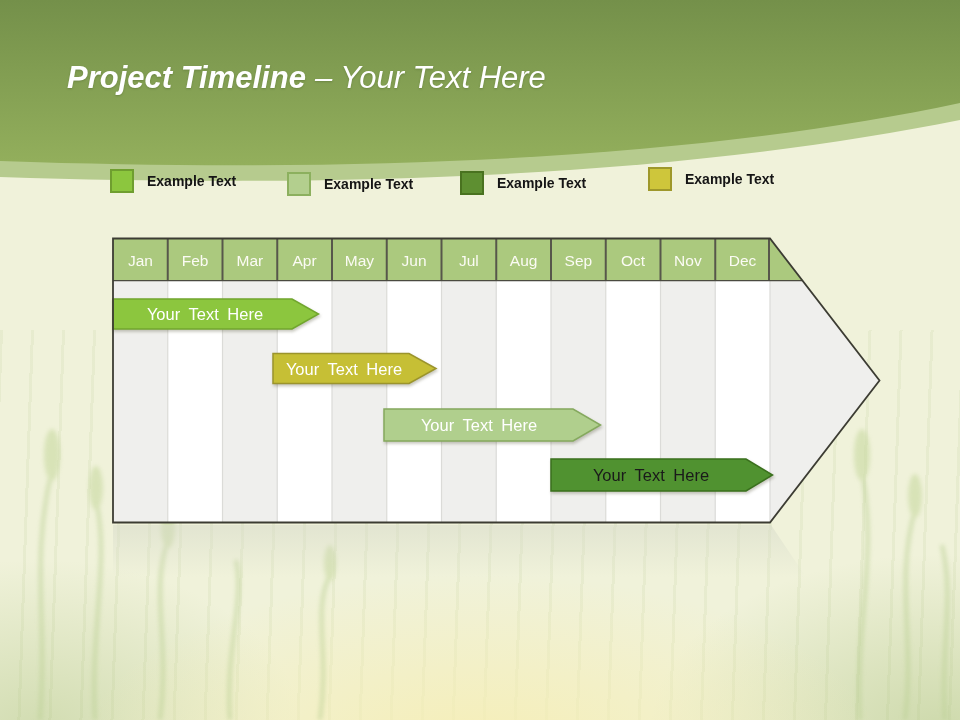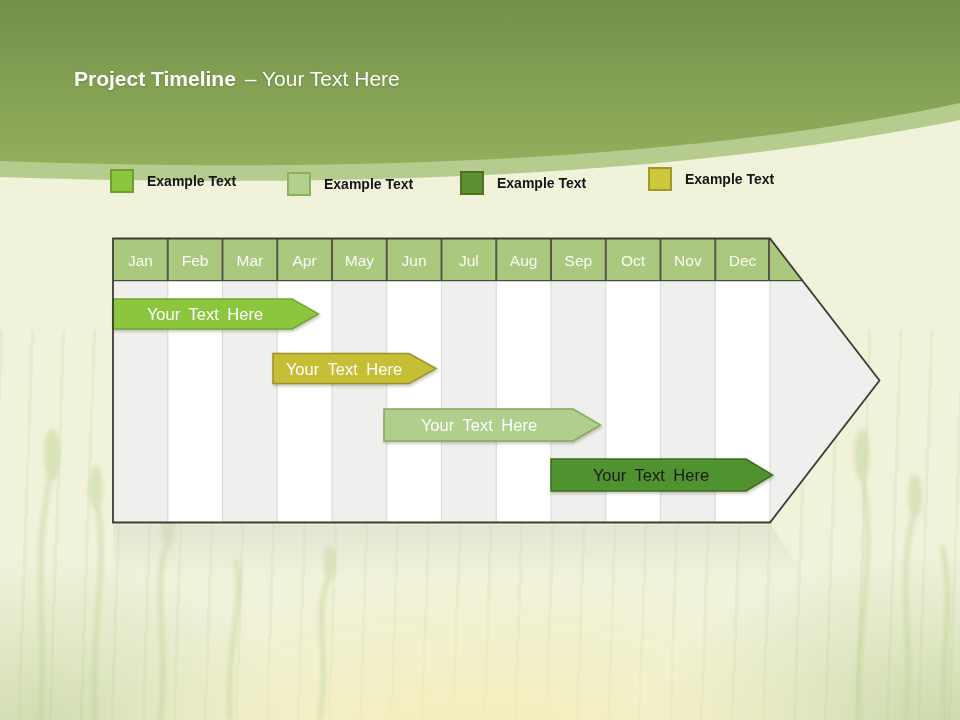--- a/index.html
+++ b/index.html
@@ -14,23 +14,23 @@
       radial-gradient(38% 60% at 4% 102%, rgba(164,188,116,0.40) 0%, rgba(164,188,116,0) 72%),
       radial-gradient(42% 62% at 98% 102%, rgba(164,188,116,0.45) 0%, rgba(164,188,116,0) 72%),
       repeating-linear-gradient(92deg, rgba(152,178,106,0.10) 0 3px, rgba(0,0,0,0) 3px 31px);
   }
   .bg-stalks{position:absolute;left:0;top:0;filter:blur(2px);opacity:.55;}
 
   
   .header-curve{position:absolute;left:0;top:0;}
 
   
-  .title{position:absolute;left:67px;top:60px;margin:7px;color:#FFFFFF;
-         font-size:21px;line-height:1.15;font-weight:400;white-space:nowrap;
-         text-shadow:0 1px 2px rgba(40,60,20,0.25);}
+  .title{position:absolute;left:67px;top:60px;margin:0;color:#FFFFFF;
+         font-size:31px;line-height:1.15;font-weight:400;white-space:nowrap;
+         text-shadow:0 1px 2px rgba(40,60,20,0.25);font-style:italic;}
   .title .t-bold{font-weight:700;}
   .title .t-light{margin-left:9px;font-weight:400;}
 
   
   .legend-item{position:absolute;display:flex;align-items:center;gap:13px;}
   .legend-item .swatch{width:24px;height:24px;display:block;}
   .legend-label{font-size:14px;font-weight:700;color:#151515;white-space:nowrap;}
   .li1{left:110px;top:169px;}
   .li2{left:287px;top:172px;}
   .li3{left:460px;top:171px;}

